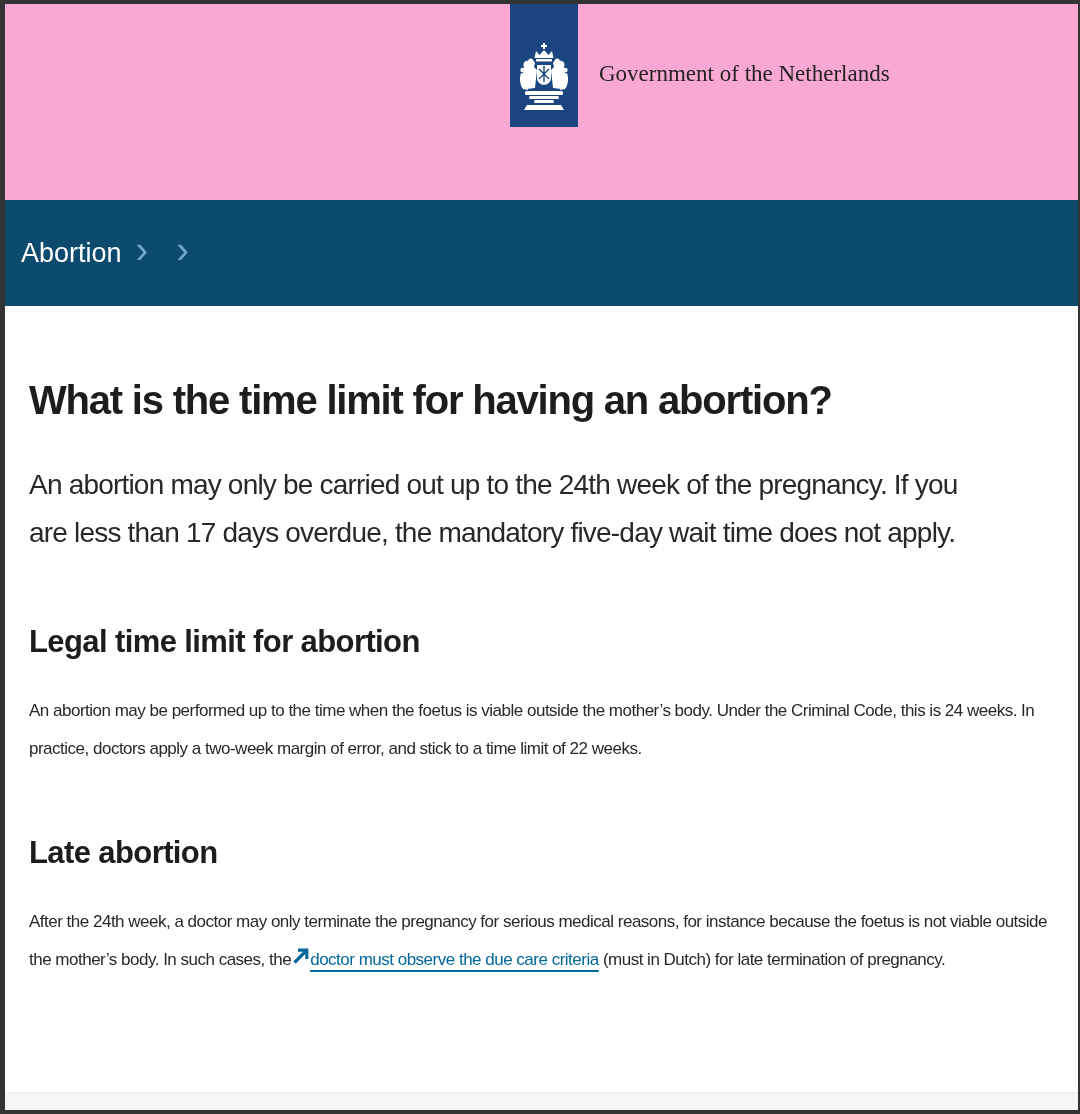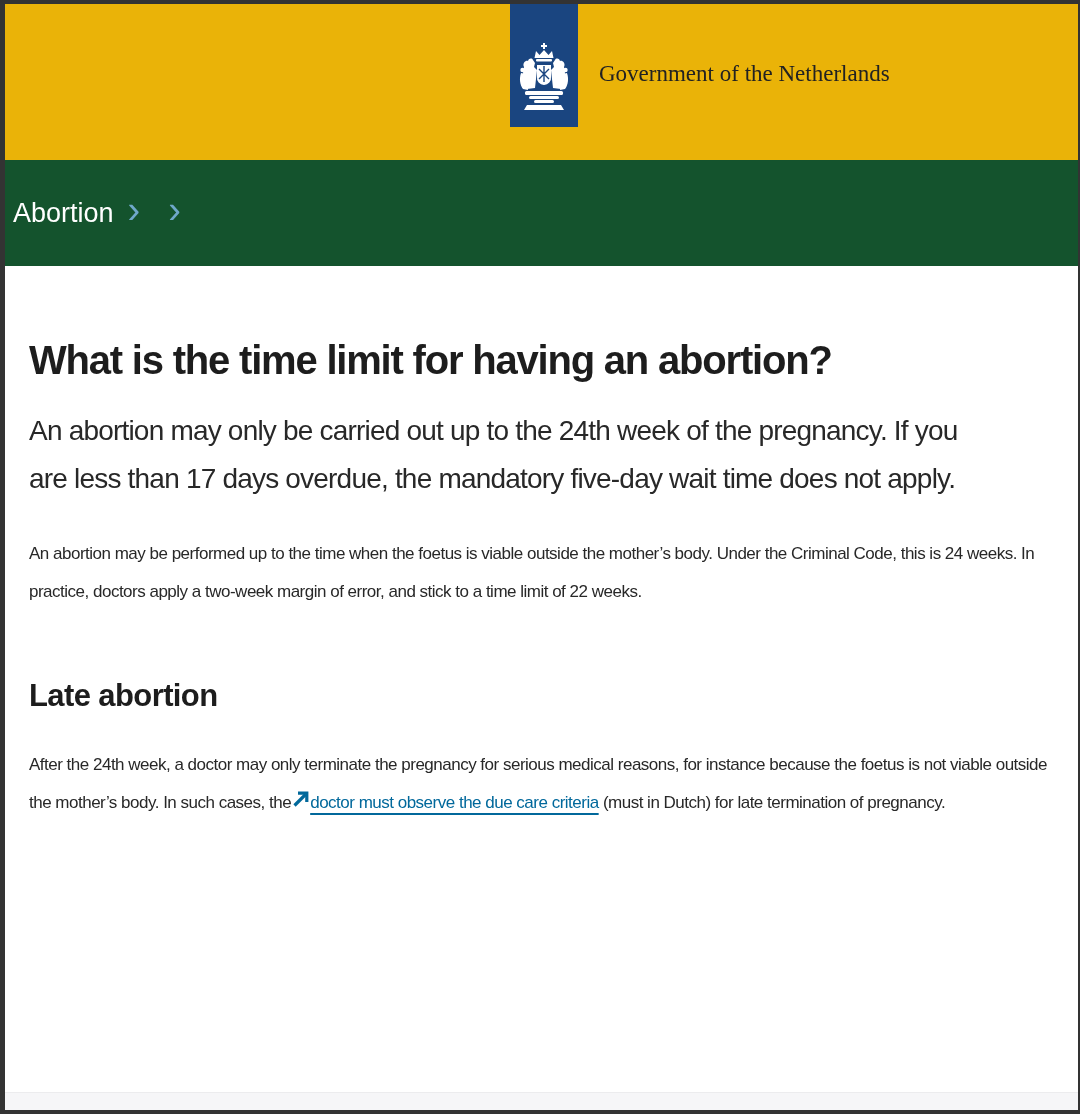--- a/index.html
+++ b/index.html
@@ -16,22 +16,22 @@
     border-left-width: 5px;
     border-right-width: 2px;
     background: #ffffff;
     position: relative;
     overflow: hidden;
   }
 
   
   .site-header {
     position: relative;
-    height: 156px;
-    background: #eab308;
+    height: 196px;
+    background: #f9a8d4;
     padding-left: 44px;
   }
   .logo-block {
     position: absolute;
     left: 505px; top: 0;
     width: 68px; height: 123px;
     background: #1a4580;
     display: flex;
     align-items: flex-end;
     justify-content: center;
@@ -43,24 +43,24 @@
     left: 594px; top: 57px;
     font-family: "Liberation Serif", serif;
     font-size: 23px;
     color: #222222;
     white-space: nowrap;
   }
 
   
   .crumb-bar {
     height: 106px;
-    background: #14532d;
+    background: #0c4a6e;
     display: flex;
     align-items: center;
-    padding: 0 8px;
+    padding: 0 16px;
   }
   .crumb-link {
     color: #ffffff;
     font-size: 27px;
     text-decoration: none;
     cursor: pointer;
     white-space: nowrap;
   }
   .crumb-sep {
     color: #6fa8ca;
@@ -78,21 +78,21 @@
   }
   .page-title {
     margin: 0;
     font-size: 40px;
     line-height: 46px;
     font-weight: 700;
     letter-spacing: -1.2px;
     color: #1d1d1d;
   }
   .intro {
-    margin: 24px 0 0 0;
+    margin: 38px 0 0 0;
     font-size: 28px;
     line-height: 48px;
     letter-spacing: -0.8px;
     max-width: 940px;
     color: #282828;
   }
   .section-heading {
     margin: 67px 0 0 0;
     font-size: 31px;
     line-height: 36px;
@@ -178,20 +178,21 @@
     <span class="crumb-sep">›</span>
     <span class="crumb-sep">›</span>
   </nav>
 
   <main class="article">
 
     <h1 class="page-title">What is the time limit for having an abortion?</h1>
 
     <p class="intro">An abortion may only be carried out up to the 24th week of the pregnancy. If you are less than 17 days overdue, the mandatory five-day wait time does not apply.</p>
 
+    <h2 class="section-heading">Legal time limit for abortion</h2>
     <p class="section-body">An abortion may be performed up to the time when the foetus is viable outside the mother’s body. Under the Criminal Code, this is 24 weeks. In practice, doctors apply a two-week margin of error, and stick to a time limit of 22 weeks.</p>
 
     <h2 class="section-heading">Late abortion</h2>
     <p class="section-body"><span>After the 24th week, a doctor may only terminate the pregnancy for serious medical reasons, for instance because the foetus is not viable outside the mother’s body. In such cases, the</span><a class="body-link"><span class="ext-icon"><svg width="17" height="17" viewBox="0 0 17 17" aria-hidden="true">
               <g stroke="#01689b" stroke-width="3.2" fill="none">
                 <path d="M2.5 14.5 L13.5 3.5"></path>
                 <path d="M6 2.2 H14.8 V11"></path>
               </g>
             </svg></span><span class="link-label">doctor must observe the due care criteria</span></a><span> (must in Dutch) for late termination of pregnancy.</span></p>
 

